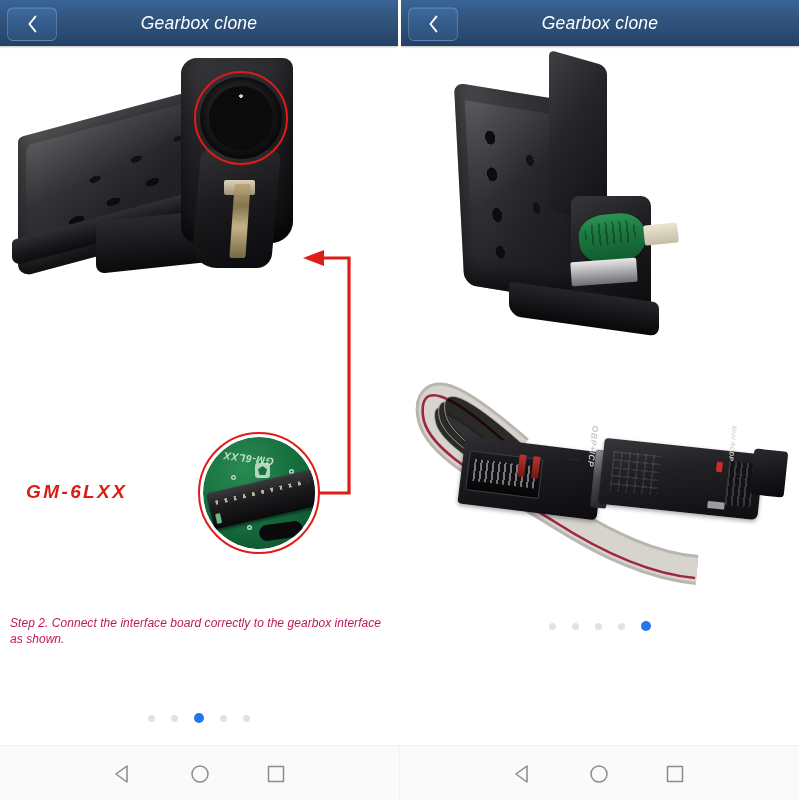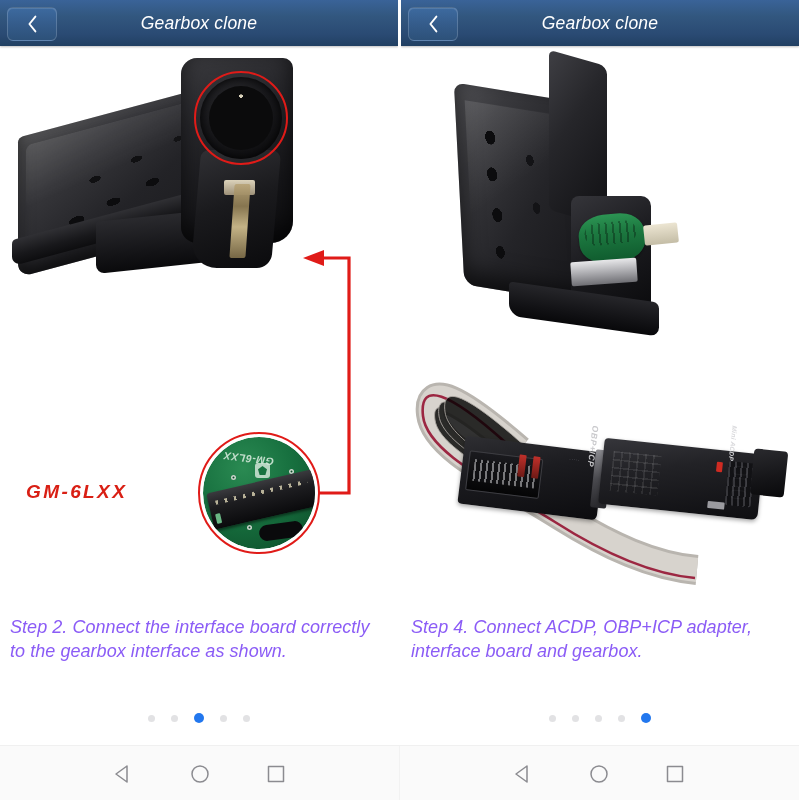--- a/index.html
+++ b/index.html
@@ -617,23 +617,23 @@
 
   
   .caption {
     position: relative;
     padding: 10px 14px 0 10px;
     height: 92px;
     box-sizing: border-box;
   }
   .caption p {
     margin: 0;
-    font-size: 18px;
+    font-size: 12px;
     line-height: 1.33;
-    color: #8b5cf6;
+    color: #be185d;
     letter-spacing: 0.05px;
   }
 
   
   .dots {
     position: relative;
     height: 40px;
     display: flex;
     align-items: center;
     justify-content: center;
@@ -810,23 +810,20 @@
           <div class="acdp-brand">Mini ACDP</div>
           <div class="acdp-btn" style="top:14px;"></div>
           <div class="acdp-btn" style="top:26px;"></div>
           <div class="acdp-btn" style="top:38px;"></div>
           <div class="acdp-vent"></div>
           <div class="acdp-usb"></div>
         </div>
         <div class="acdp-tail"></div>
       </div>
 
-      <div class="caption">
-        <p>Step 4. Connect ACDP, OBP+ICP adapter, interface board and gearbox.</p>
-      </div>
 
       <div class="dots">
         <span class="dot"></span>
         <span class="dot"></span>
         <span class="dot"></span>
         <span class="dot"></span>
         <span class="dot active"></span>
       </div>
     </div>
   </div>

